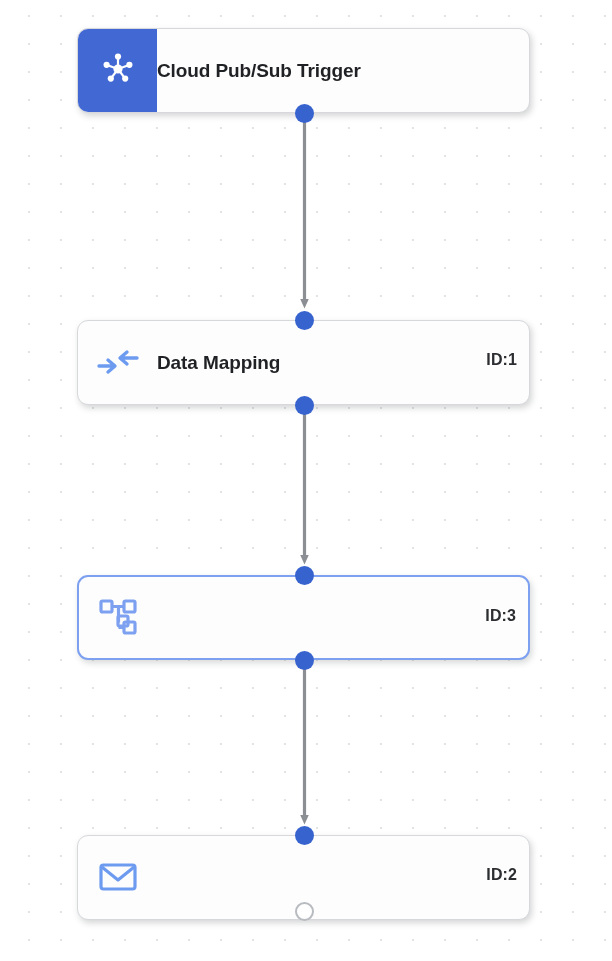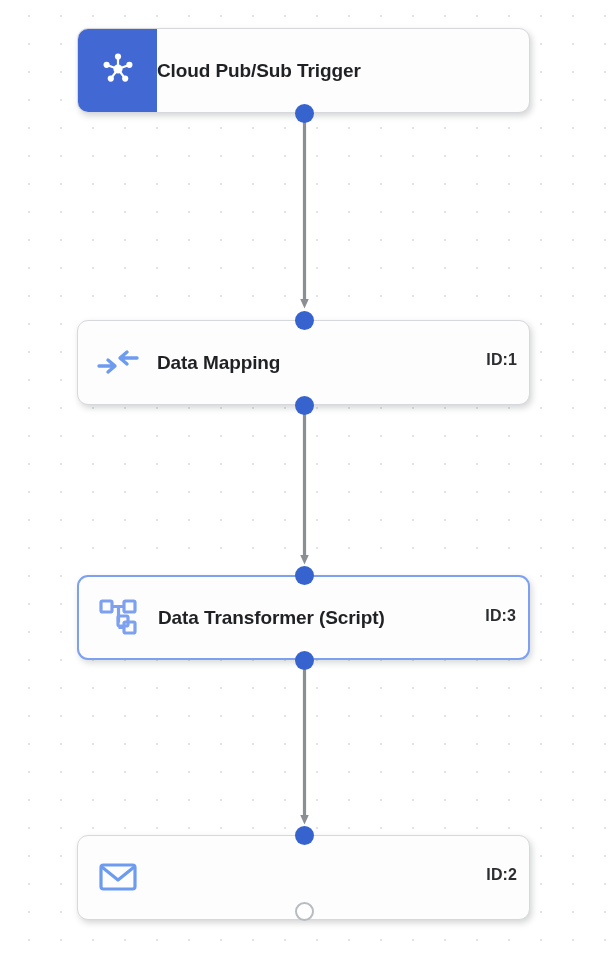--- a/index.html
+++ b/index.html
@@ -177,21 +177,20 @@
             <path d="M14 10.5 L26 10.5"></path>
             <path d="M20.5 10.5 L20.5 25 L20 25"></path>
           </g>
           <g fill="none" stroke="#7da1f0" stroke-width="3.2">
             <rect x="26" y="26" width="11" height="11" rx="1.5"></rect>
             <path d="M20.5 31.5 L26 31.5"></path>
           </g>
         </svg>
       </span>
     </div>
-    <div class="node-title">Data Transformer (Script)</div>
     <div class="node-id">ID:3</div>
   </div>
   <div class="port filled" style="top:566px;"></div>
   <div class="port filled" style="top:651px;"></div>
 
   <div class="node" style="top:835px;">
     <div class="icon-slot">
       <span>
         <svg width="40" height="34" viewBox="0 0 40 34">
           <rect x="3" y="6" width="34" height="24" rx="2.5" fill="none" stroke="#6d9bef" stroke-width="3.2"></rect>

